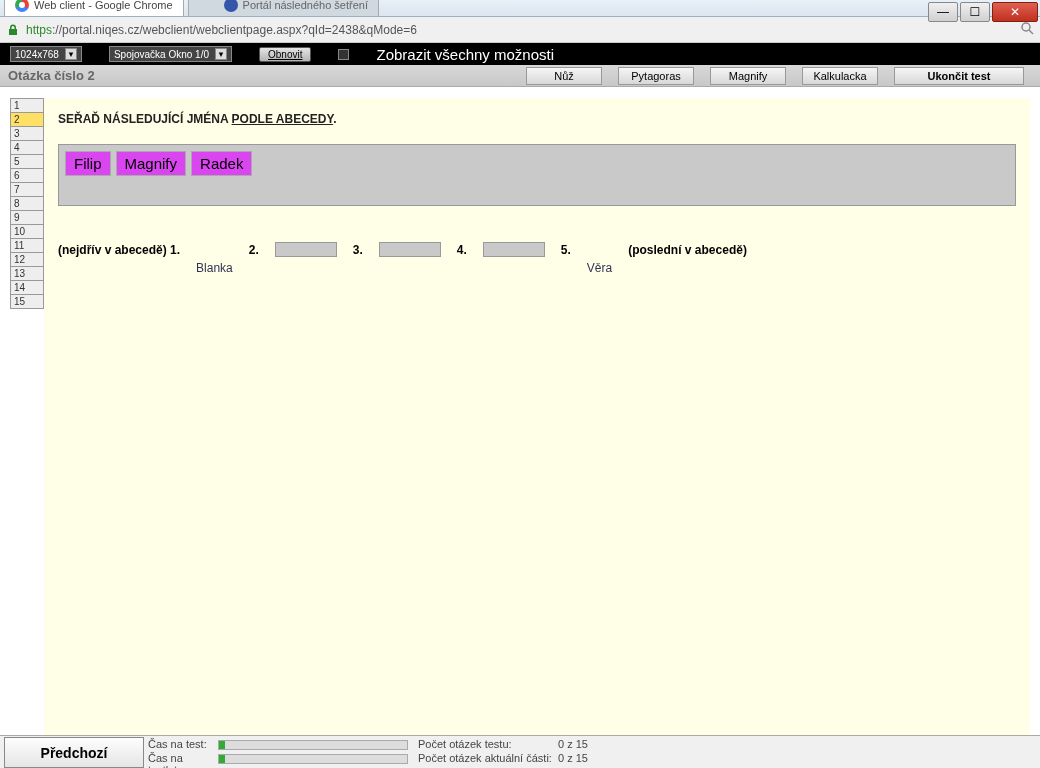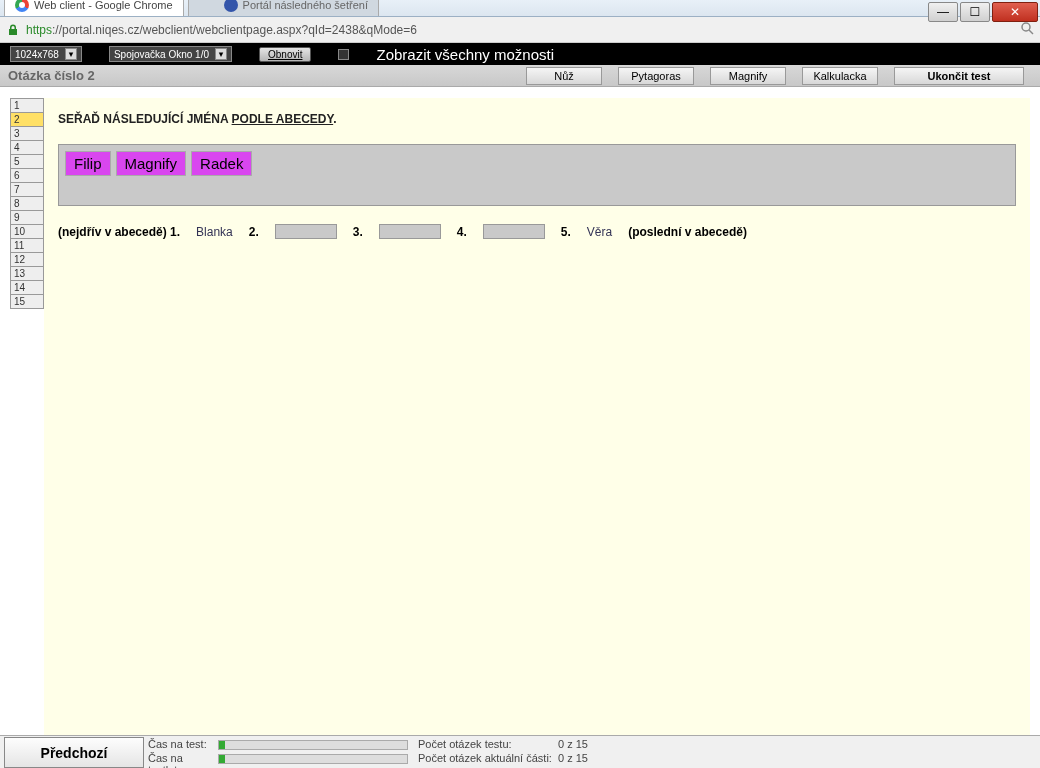--- a/index.html
+++ b/index.html
@@ -44,21 +44,21 @@
 .question-nav td.active { background:#ffe066; }
 
 .content { flex:1; background:#ffffe8; padding:14px 14px; position:relative; }
 .instruction { font-weight:bold; font-size:12px; color:#222; }
 .instruction .underline { text-decoration:underline; }
 
 .listbox { margin-top:18px; background:#c9c9c9; border:1px solid #999; padding:6px; height:62px; display:flex; align-items:flex-start; gap:5px; }
 .chip { background:#d946ef; border:1px solid #aaa; padding:3px 8px; font-size:15px; }
 
 .answer-line { margin-top:18px; font-size:12px; font-weight:bold; display:flex; align-items:center; flex-wrap:wrap; gap:16px; }
-.answer-line .fixed { color:#335; font-weight:normal; }
+.answer-line .fixed { color:#335; font-weight:normal;margin-top:37px; }
 .drop-slot { display:inline-block; width:62px; height:15px; background:#c9c9c9; border:1px solid #999; vertical-align:middle; }
 
 
 .footer { position:absolute; bottom:0; left:0; right:0; height:33px; border-top:1px solid #aaa; background:#f0f0f0; display:flex; align-items:flex-start; }
 .nav-btn { width:140px; height:31px; background:linear-gradient(#fdfdfd,#e5e5e5); border:1px solid #888; font-size:14px; font-weight:bold; display:flex; align-items:center; justify-content:center; margin:1px 4px; }
 .nav-btn.next { margin-left:auto; border:2px solid #4aa0ff; background:linear-gradient(#fff,#e5f0ff); }
 
 .stats { display:grid; grid-template-columns: 70px 200px 140px 70px; font-size:11px; color:#444; row-gap:2px; padding-top:2px; }
 .stats .lbl { text-align:left; }
 .stats .bar { height:10px; background:#ddd; border:1px solid #aaa; position:relative; margin-top:2px; width:190px; }

